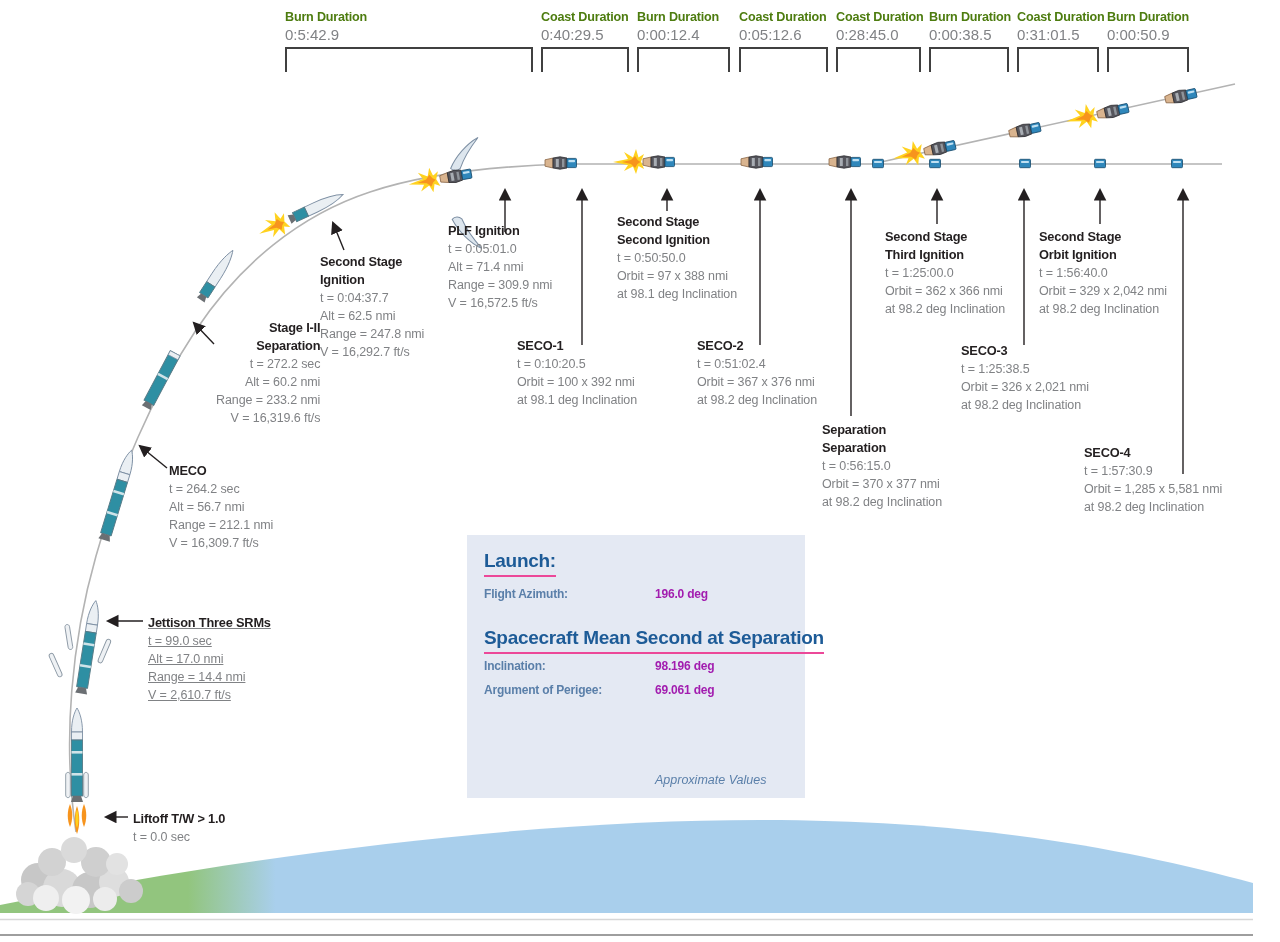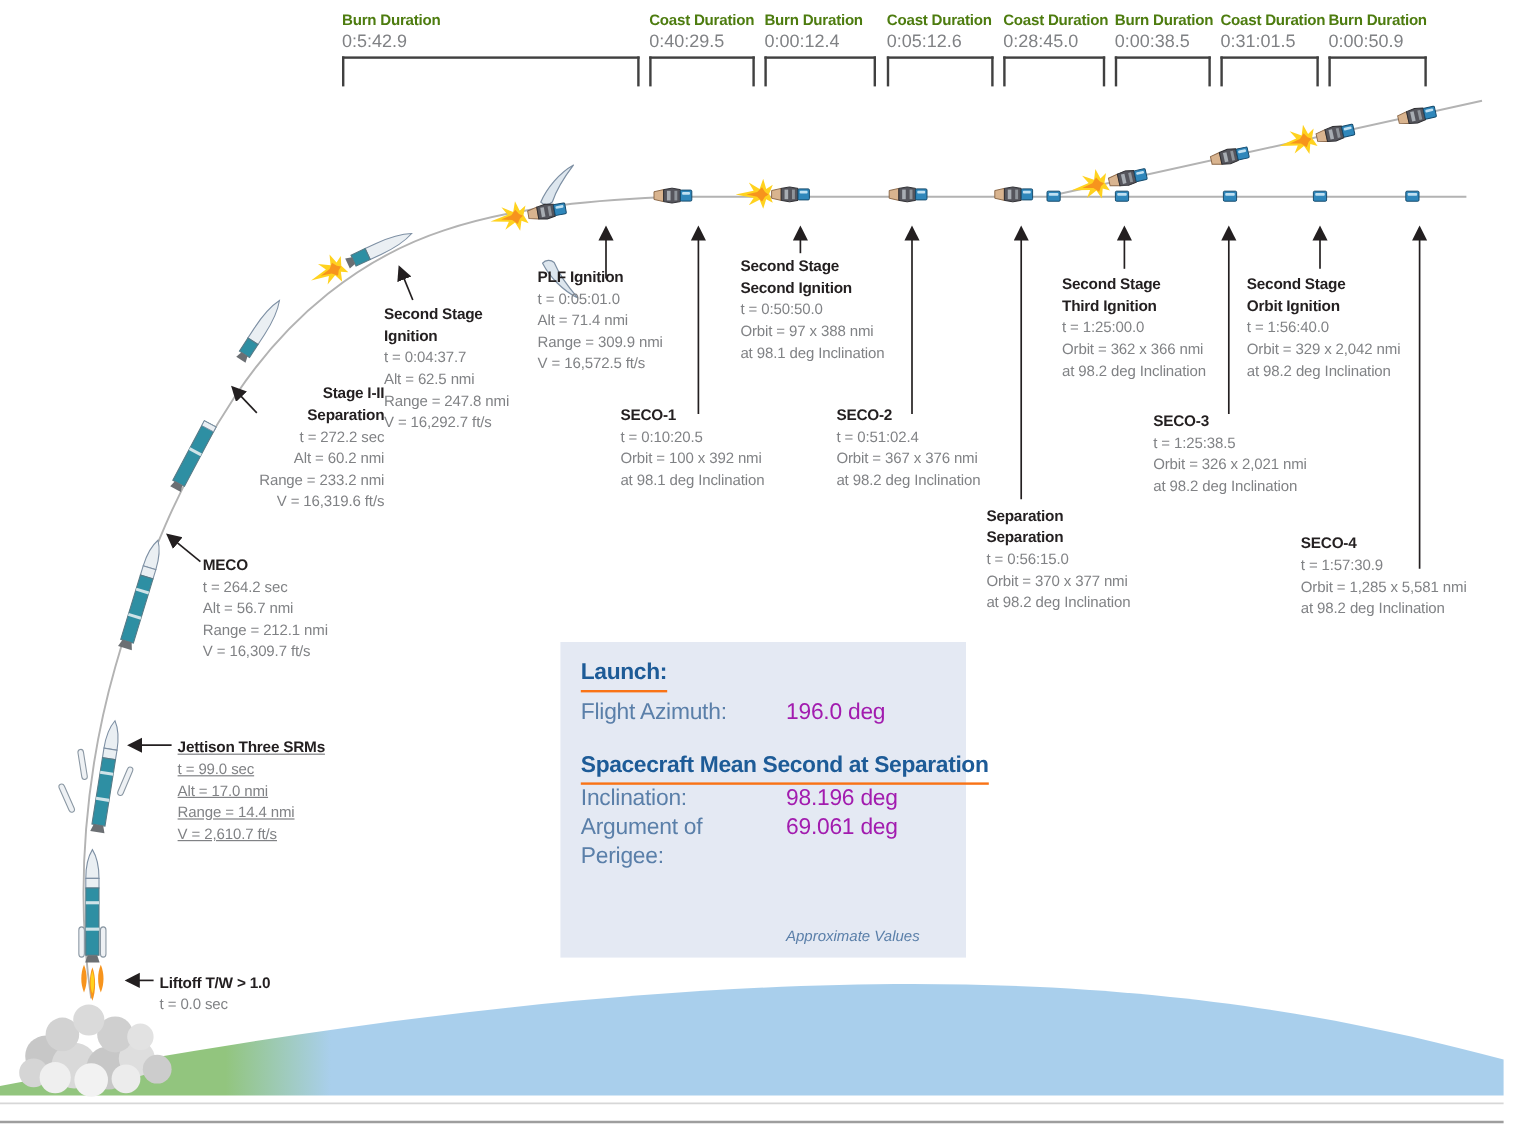--- a/index.html
+++ b/index.html
@@ -13,22 +13,22 @@
   .dur{position:absolute;top:10px;}
   .dur .dt{font-weight:bold;font-size:12.6px;color:#4d7c0f;letter-spacing:-0.2px;line-height:15px;white-space:nowrap;}
   .dur .dv{font-size:15px;color:#808285;line-height:15px;margin-top:2px;white-space:nowrap;}
   .dur .br{border:2px solid #404040;border-bottom:none;height:23px;margin-top:5px;}
   
   .evt{position:absolute;font-size:12.5px;color:#808285;line-height:18px;white-space:nowrap;letter-spacing:-0.1px;}
   .evt .tt{font-weight:bold;color:#231f20;font-size:12.8px;line-height:18px;letter-spacing:-0.2px;}
   
   .infobox{position:absolute;left:467px;top:535px;width:338px;height:263px;background:#e4e9f3;}
   .ib-inner{position:absolute;left:17px;top:15px;right:14px;}
-  .ib-h{color:#1d5b97;font-weight:bold;font-size:19px;letter-spacing:-0.3px;display:inline-block;border-bottom:2px solid #f97316;padding-bottom:3px;white-space:nowrap;}
-  .ib-row{display:flex;font-size:19px;line-height:24px;letter-spacing:-0.2px;}
+  .ib-h{color:#1d5b97;font-weight:bold;font-size:19px;letter-spacing:-0.3px;display:inline-block;border-bottom:2px solid #ec4899;padding-bottom:3px;white-space:nowrap;}
+  .ib-row{display:flex;font-size:12px;line-height:24px;letter-spacing:-0.2px;font-weight:bold;}
   .ib-l{width:171px;color:#5a7fa9;}
   .ib-v{color:#a21caf;}
   .ib-gap{height:21px;}
   .ib-note{position:absolute;left:188px;top:238px;font-size:12.5px;font-style:italic;color:#5a7fa9;}
 </style>
 </head>
 <body>
 
 <svg width="1280" height="942" viewBox="0 0 1280 942">
   <defs>

